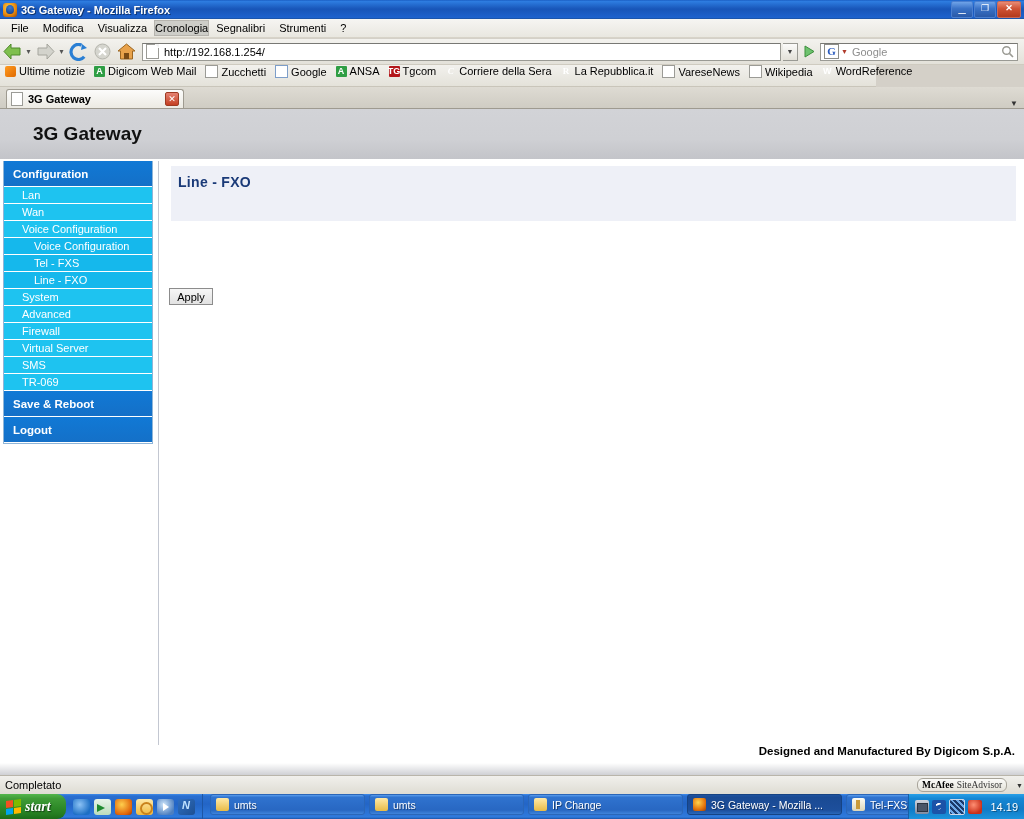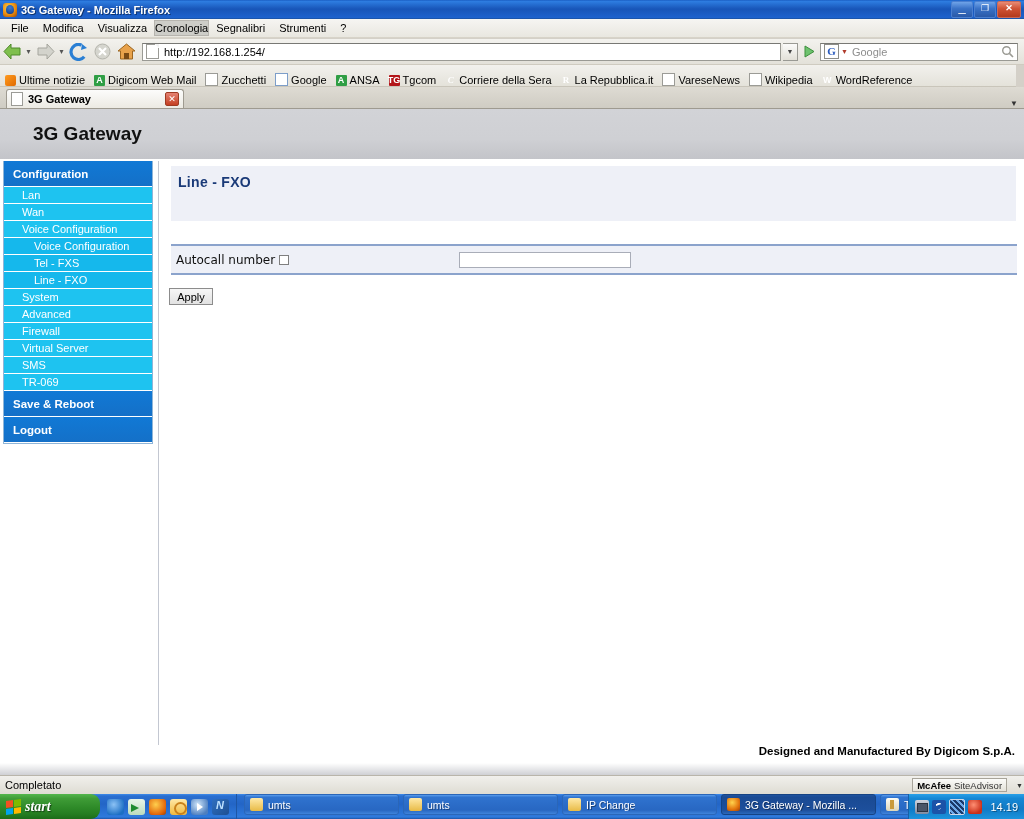--- a/index.html
+++ b/index.html
@@ -93,24 +93,24 @@
     width:13px;height:13px;margin-left:3px;border:1px solid #8d8d88;background:#fff;
     color:#2a5bbd;font-size:11px;font-weight:bold;font-family:"Liberation Serif",serif;
     display:flex;align-items:center;justify-content:center;line-height:1;flex:0 0 auto;
   }
   .g-caret{font-size:7px;color:#b03a2b;margin:0 4px 0 2px;flex:0 0 auto;}
   .search-ph{font-size:11px;color:#8d8d8d;flex:1 1 auto;}
   .mag{width:20px;display:flex;align-items:center;justify-content:center;flex:0 0 auto;}
 
   
   .bookmarks{
-    position:absolute;left:0;top:65px;width:1016px;height:22px;
+    position:absolute;left:0;top:65px;width:876px;height:22px;
     background:linear-gradient(to bottom,#f2f1ed,#e4e2da);
     border-bottom:1px solid #c9c5ba;
-    display:flex;align-items:flex-end;padding-left:5px;box-sizing:border-box;
+    display:flex;align-items:flex-start;padding-left:5px;box-sizing:border-box;
   }
   .bm{display:flex;align-items:center;margin-right:9px;white-space:nowrap;}
   .bm .bmico{width:11px;height:11px;margin-right:3px;flex:0 0 auto;display:flex;align-items:center;justify-content:center;font-size:9px;font-weight:bold;color:#fff;line-height:1;}
   .bm .bmlabel{font-size:11px;color:#000;}
   .ico-rss{background:linear-gradient(135deg,#ff9b21,#e06a00);border-radius:2px;}
   .ico-green{background:#2f9e44;border-radius:1px;font-family:"Liberation Sans",sans-serif;}
   .ico-page{background:#fff;border:1px solid #9b9b96;}
   .ico-google{background:#fff;border:1px solid #7d9ec9;color:#2a5bbd;}
   .ico-tg{background:#b3161a;border-radius:1px;font-size:6px;}
   .ico-c{background:transparent;color:#111;font-family:"Liberation Serif",serif;font-size:12px;font-style:italic;}
@@ -253,36 +253,36 @@
   
   .statusbar{
     position:absolute;left:0;top:775px;width:1024px;height:19px;
     background:linear-gradient(to bottom,#f1f0ec,#dedcd3);
     border-top:1px solid #b9b5aa;
     display:flex;align-items:center;box-sizing:border-box;
   }
   .status-text{font-size:11px;color:#000;margin-left:5px;}
   .siteadvisor{
     margin-left:auto;margin-right:4px;height:14px;
-    border:1px solid #a8a49a;border-radius:0;
+    border:1px solid #a8a49a;border-radius:6px;
     background:linear-gradient(to bottom,#fbfbf9,#e4e2d9);
-    display:flex;align-items:center;padding:0 4px;box-sizing:border-box;
+    display:flex;align-items:center;padding:0 4px;box-sizing:border-box;font-family:Liberation Serif, serif;
   }
   .sa-brand{font-size:9.5px;font-weight:bold;color:#000;}
   .sa-sub{font-size:9.5px;color:#333;margin-left:3px;}
   .sa-caret{font-size:7px;color:#333;margin-left:5px;margin-right:1px;}
 
   
   .taskbar{
     position:absolute;left:0;top:794px;width:1024px;height:25px;
     background:linear-gradient(to bottom,#3f8cea 0%,#2a6fd0 8%,#2365c6 40%,#2f7add 92%,#1c55a8 100%);
     display:flex;align-items:center;
   }
   .startbtn{
-    width:100px;height:25px;flex:0 0 auto;
+    width:66px;height:25px;flex:0 0 auto;
     background:linear-gradient(to bottom,#53b64c 0%,#3f9c37 18%,#2e8a28 55%,#257d21 80%,#1d6c19 100%);
     border-radius:0 9px 9px 0;
     display:flex;align-items:center;
   }
   .winflag{
     width:15px;height:14px;margin-left:6px;margin-right:4px;flex:0 0 auto;
     display:grid;grid-template-columns:1fr 1fr;grid-template-rows:1fr 1fr;gap:1px;
     transform:skewY(-7deg);
   }
   .winflag i{display:block;}
@@ -510,25 +510,20 @@
         <div class="nav-sub">TR-069</div>
         <div class="nav-main">Save &amp; Reboot</div>
         <div class="nav-main">Logout</div>
       </div>
 
     <div class="content">
       <div class="content-border">
         <div class="titleband"></div>
         <div class="pagetitle">Line - FXO</div>
 
-        <div class="formrow">
-          <span class="formlabel">Autocall number</span>
-          <span class="formcheck"></span>
-          <span class="forminput"></span>
-        </div>
 
         <div class="applybtn">Apply</div>
       </div>
 
       <div class="footer">Designed and Manufactured By Digicom S.p.A.</div>
     </div>
 
     <div class="page-bottomband"></div>
   </div>
 

